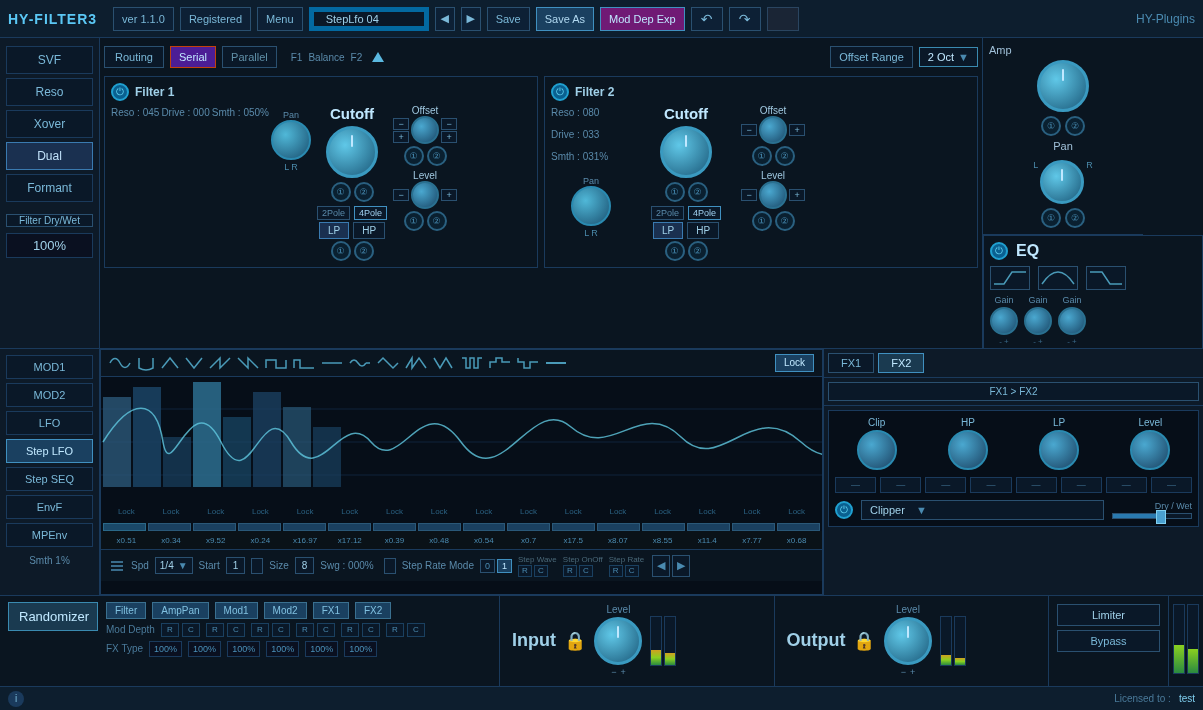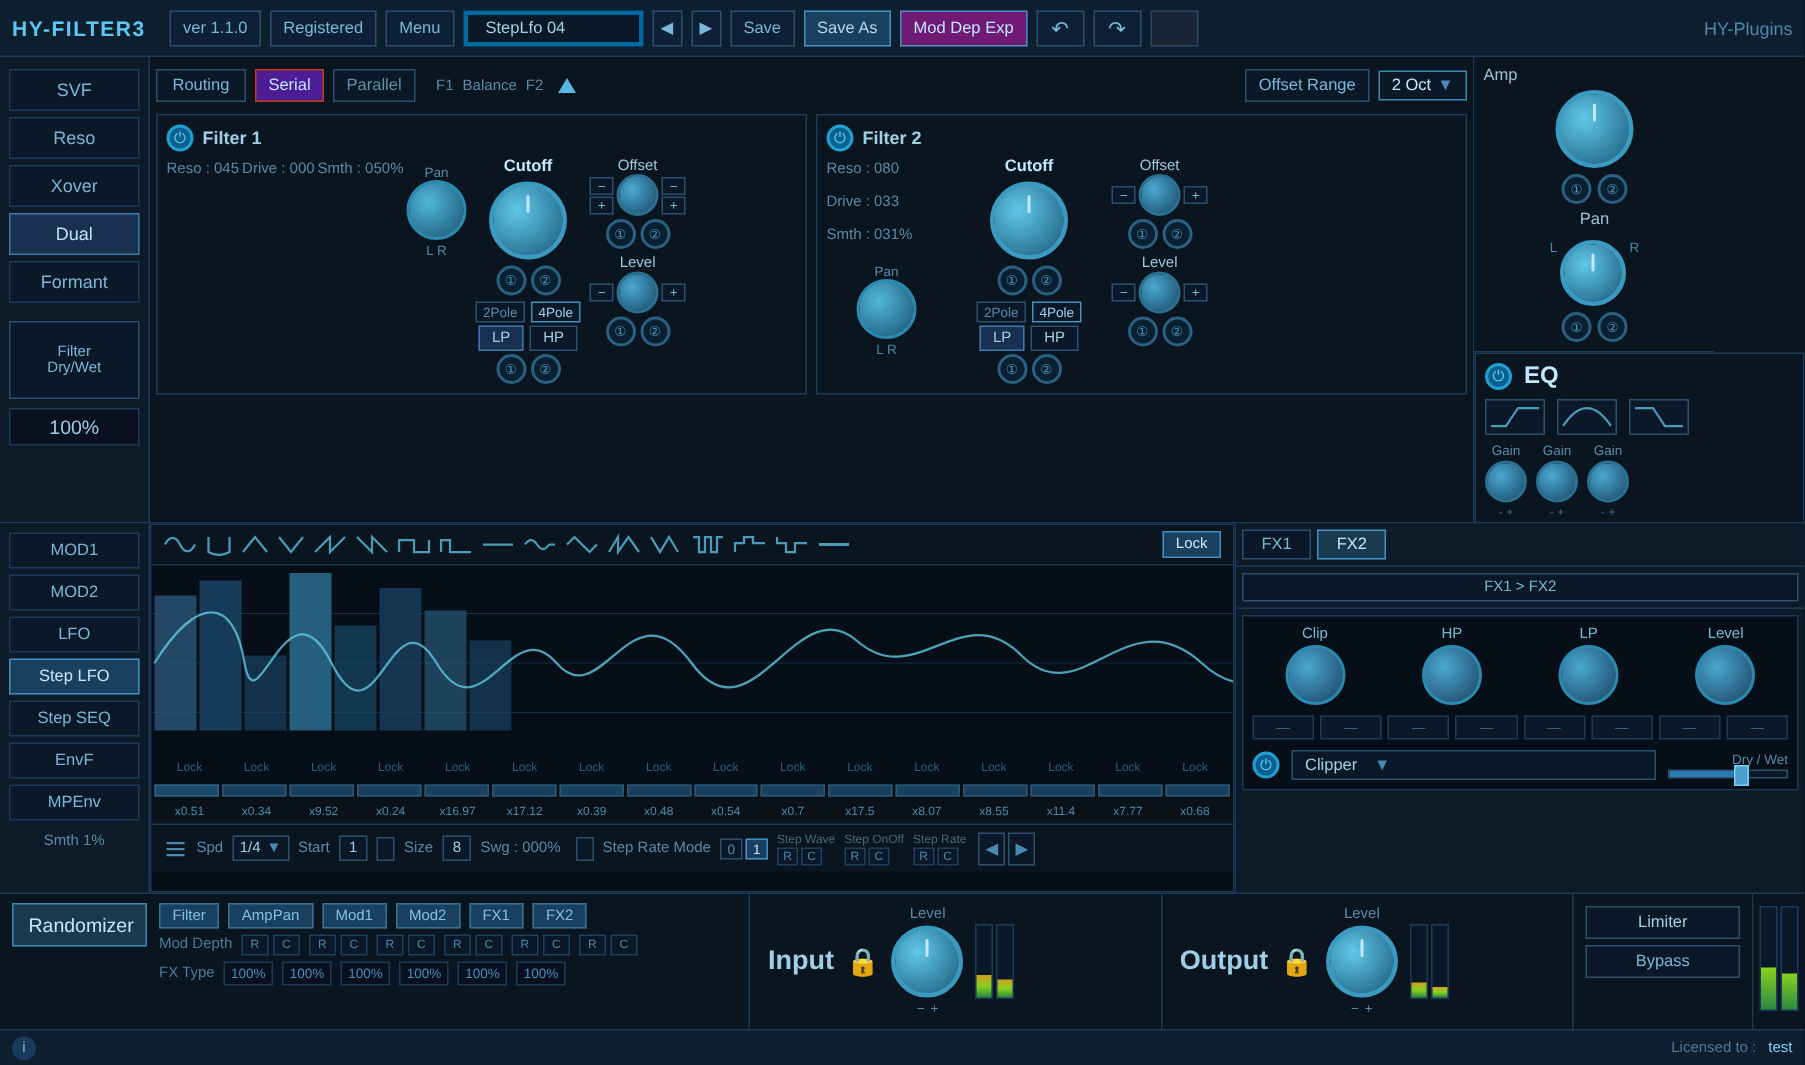--- a/index.html
+++ b/index.html
@@ -37,21 +37,21 @@
       padding: 3px 8px;
       font-size: 11px;
       cursor: pointer;
       height: 24px;
       display: flex;
       align-items: center;
     }
     .top-btn.active { background: #1a4060; border-color: #4090c0; color: #b0d8f0; }
     .preset-name {
       background: #0a1828;
-      border: 3px solid #0369a1;
+      border: 5px solid #0369a1;
       color: #a0d0e8;
       padding: 3px 12px;
       height: 24px;
       min-width: 120px;
       text-align: center;
       display: flex;
       align-items: center;
     }
     .nav-btn {
       background: #0d2035;
@@ -110,21 +110,21 @@
     }
     .filter-btn.active {
       background: #1a3050;
       border-color: #3a7ab0;
       color: #c0e0f8;
     }
     .filter-drywet {
       background: #0a1828;
       border: 1px solid #2a5070;
       color: #7ab8d8;
-      padding: 14px;
+      padding: 0;
       text-align: center;
       font-size: 10px;
       margin-top: 8px;
     }
     .drywet-val {
       background: #0a1020;
       border: 1px solid #1a3a5c;
       color: #a0d0e8;
       text-align: center;
       padding: 4px;
@@ -213,21 +213,21 @@
     .filter-params { color: #5a8aaa; font-size: 10px; line-height: 1.6; margin-bottom: 4px; }
     .knob-sm {
       width: 28px;
       height: 28px;
       border-radius: 50%;
       background: radial-gradient(circle at 35% 35%, #4aa8d0, #1a4868);
       border: 2px solid #2a7090;
       cursor: pointer;
     }
     .knob-label { color: #5a8aaa; font-size: 9px; text-align: center; margin-top: 1px; }
-    .cutoff-label { color: #c0e8ff; font-size: 11px; font-weight: bold; text-align: left; margin-bottom: 4px; }
+    .cutoff-label { color: #c0e8ff; font-size: 15px; font-weight: bold; text-align: left; margin-bottom: 4px; }
     .offset-label { color: #a0c8e0; font-size: 10px; text-align: center; }
     .plus-minus {
       display: flex;
       flex-direction: column;
       gap: 1px;
     }
     .pm-btn {
       background: #0a1828;
       border: 1px solid #2a5070;
       color: #7ab8d8;

